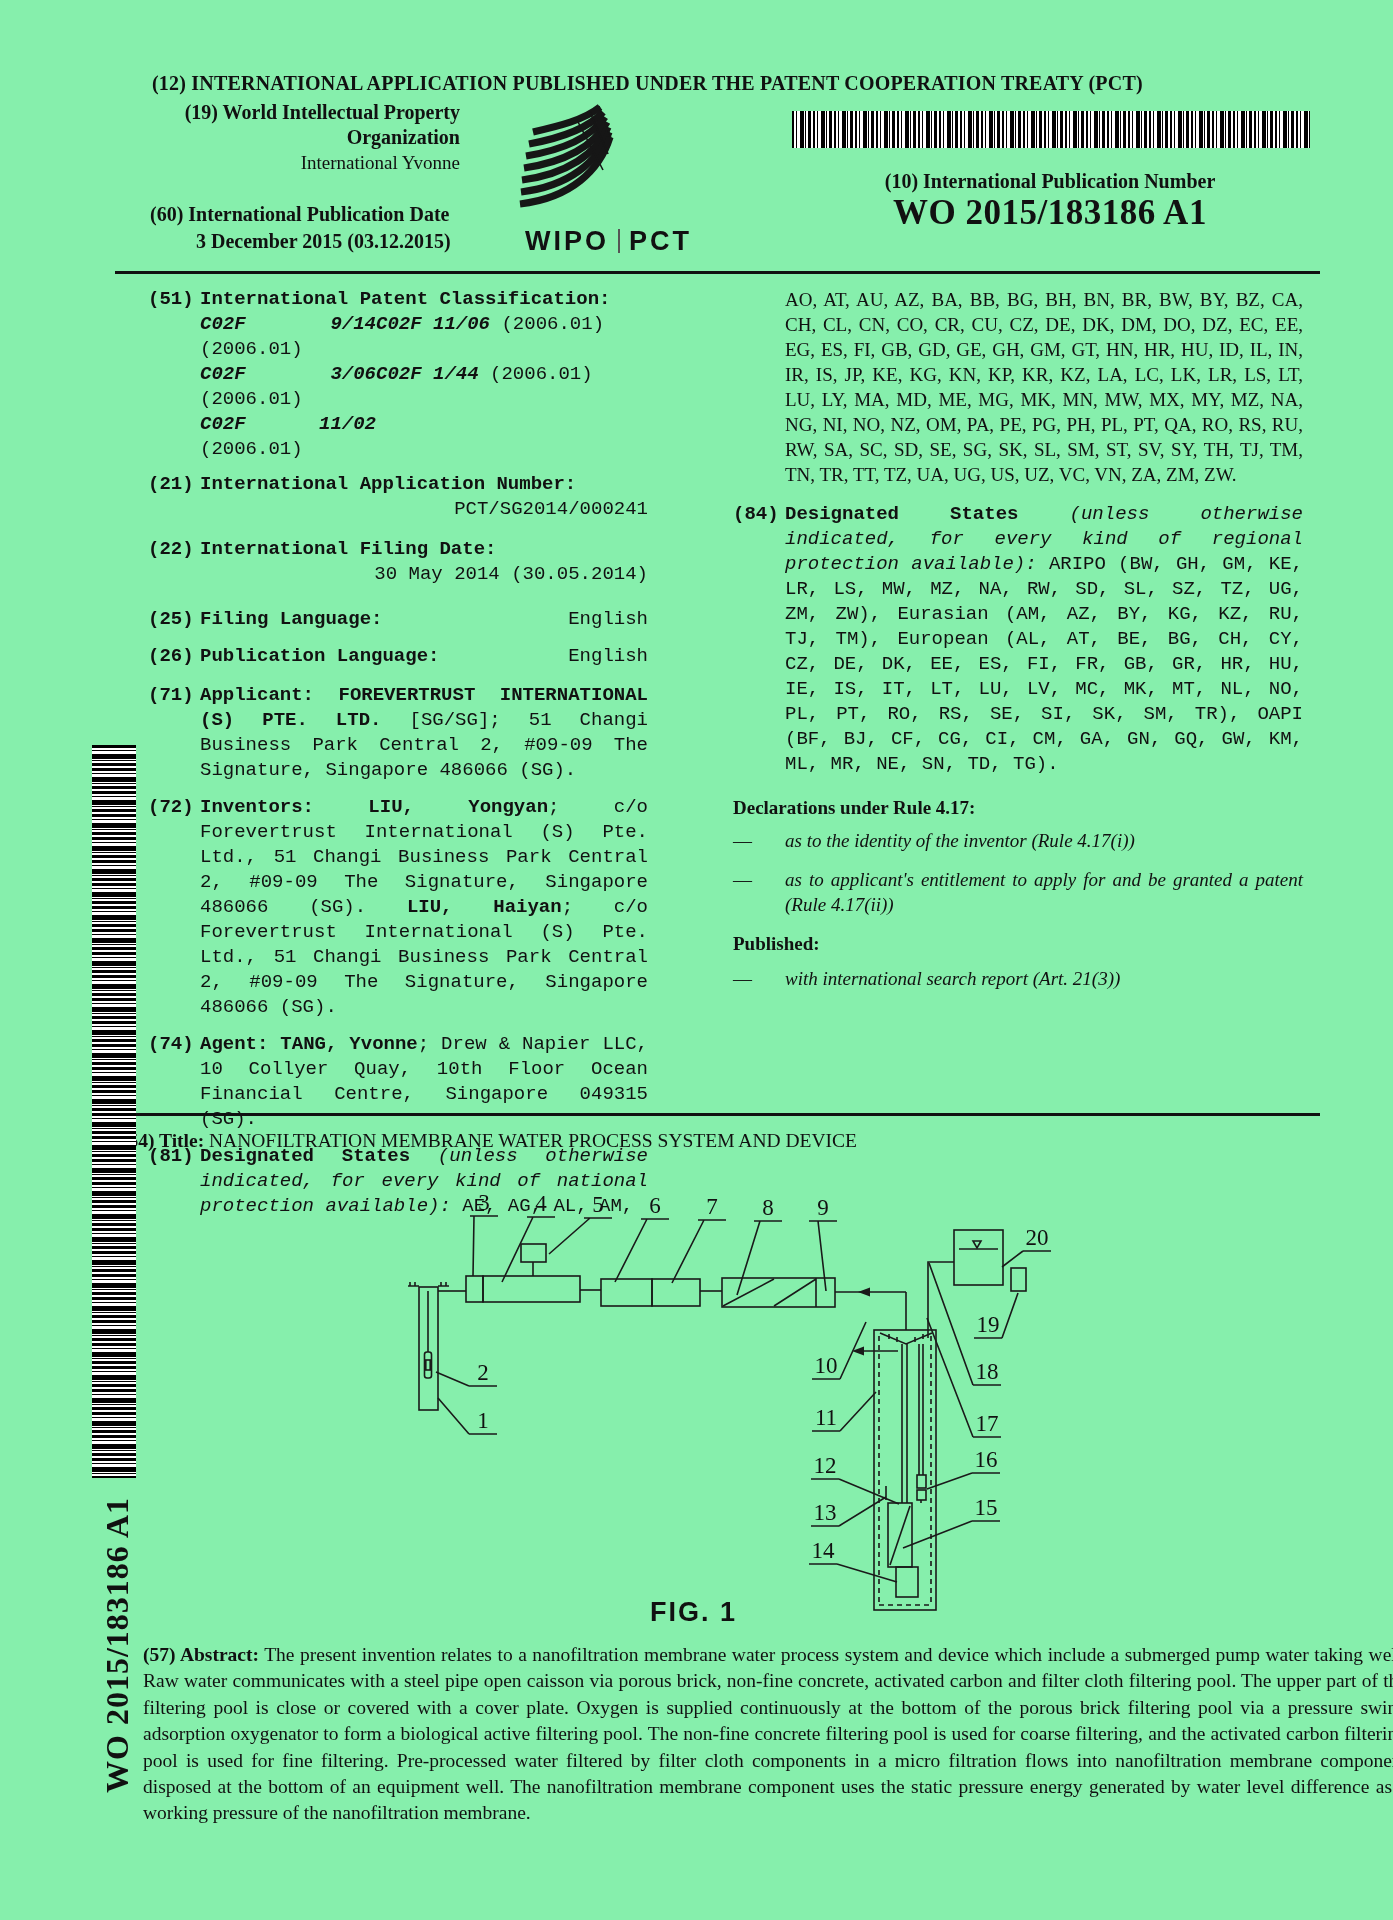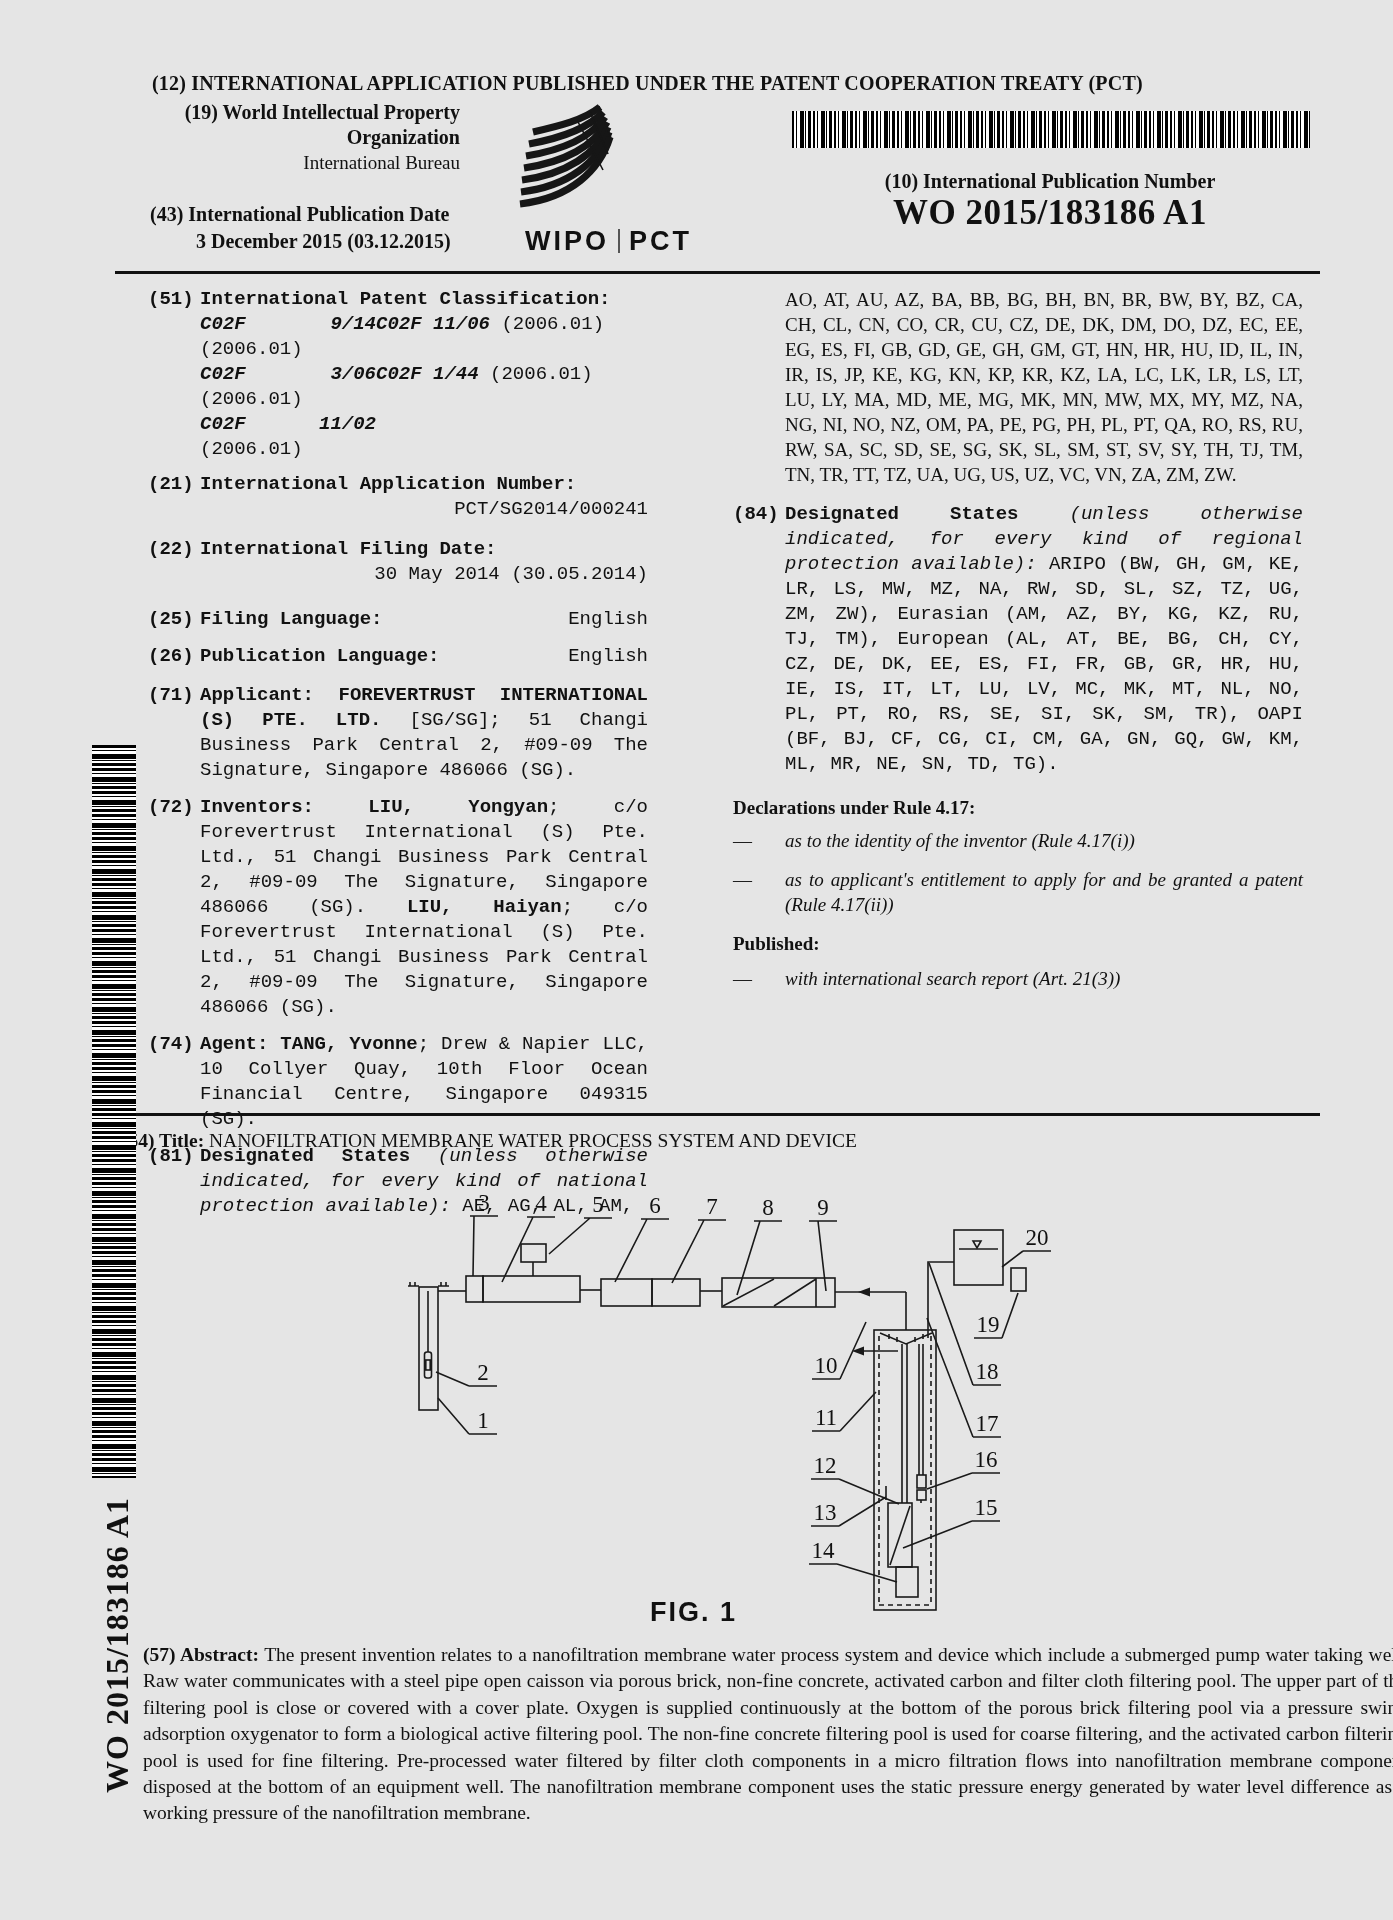--- a/index.html
+++ b/index.html
@@ -1,16 +1,16 @@
 <!DOCTYPE html>
 <html><head>
 <meta charset="utf-8">
 <style>
   html,body{margin:0;padding:0;background:#888;}
-  .page{position:relative;width:1393px;height:1920px;background:#e5e5e5;color:#111;
+  .page{position:relative;width:1393px;height:1920px;background:#86efac;color:#111;
         font-family:"Liberation Serif",serif;overflow:hidden;}
   .b{font-weight:bold}
   .i{font-style:italic}
   .bi{font-weight:bold;font-style:italic}
 
   
   .line12{position:absolute;left:152px;top:72px;font-size:20px;font-weight:bold;letter-spacing:.2px;}
   .org{position:absolute;left:140px;top:100px;width:320px;text-align:right;font-size:20px;line-height:25px;}
   .org .sub{font-size:19px;font-weight:normal;}
   .logo-svg{position:absolute;left:487px;top:98px;width:152px;height:128px;}
@@ -57,21 +57,21 @@
 </head>
 <body>
 
 <div class="page">
 
   <div class="line12">(12) INTERNATIONAL APPLICATION PUBLISHED UNDER THE PATENT COOPERATION TREATY (PCT)</div>
 
   <div class="org">
     <div class="b">(19) World Intellectual Property</div>
     <div class="b">Organization</div>
-    <div class="sub">International Bureau</div>
+    <div class="sub">International Yvonne</div>
   </div>
 
   <svg class="logo-svg" viewBox="0 0 152 128">
     <g stroke="#161616" stroke-width="7.2" fill="none">
       <path d="M46,34 C72,28 97,22 113,9"></path>
       <path d="M42,46 C74,40 101,31 116,14"></path>
       <path d="M39,58 C76,52 104,39 118,19"></path>
       <path d="M37,70 C78,64 107,48 120,24"></path>
       <path d="M35,82 C80,76 109,56 121,29"></path>
       <path d="M34,94 C82,88 111,64 122,34"></path>
@@ -84,21 +84,21 @@
     </g>
   </svg>
 
   <div class="wipopct">
     <span>WIPO</span><span class="sep"></span><span>PCT</span>
   </div>
 
   <div class="barcode-top"></div>
   <div class="pubnum-label">(10) International Publication Number</div>
   <div class="pubnum">WO 2015/183186 A1</div>
-  <div class="pubdate-label">(43) International Publication Date</div>
+  <div class="pubdate-label">(60) International Publication Date</div>
   <div class="pubdate">3 December 2015 (03.12.2015)</div>
 
   <div class="rule r1"></div>
 
   <div class="colL">
 
     <div class="field">
       <span class="fnum">(51)</span>
       <div class="hdg">International Patent Classification:</div>
       <div class="ipc-grid">

